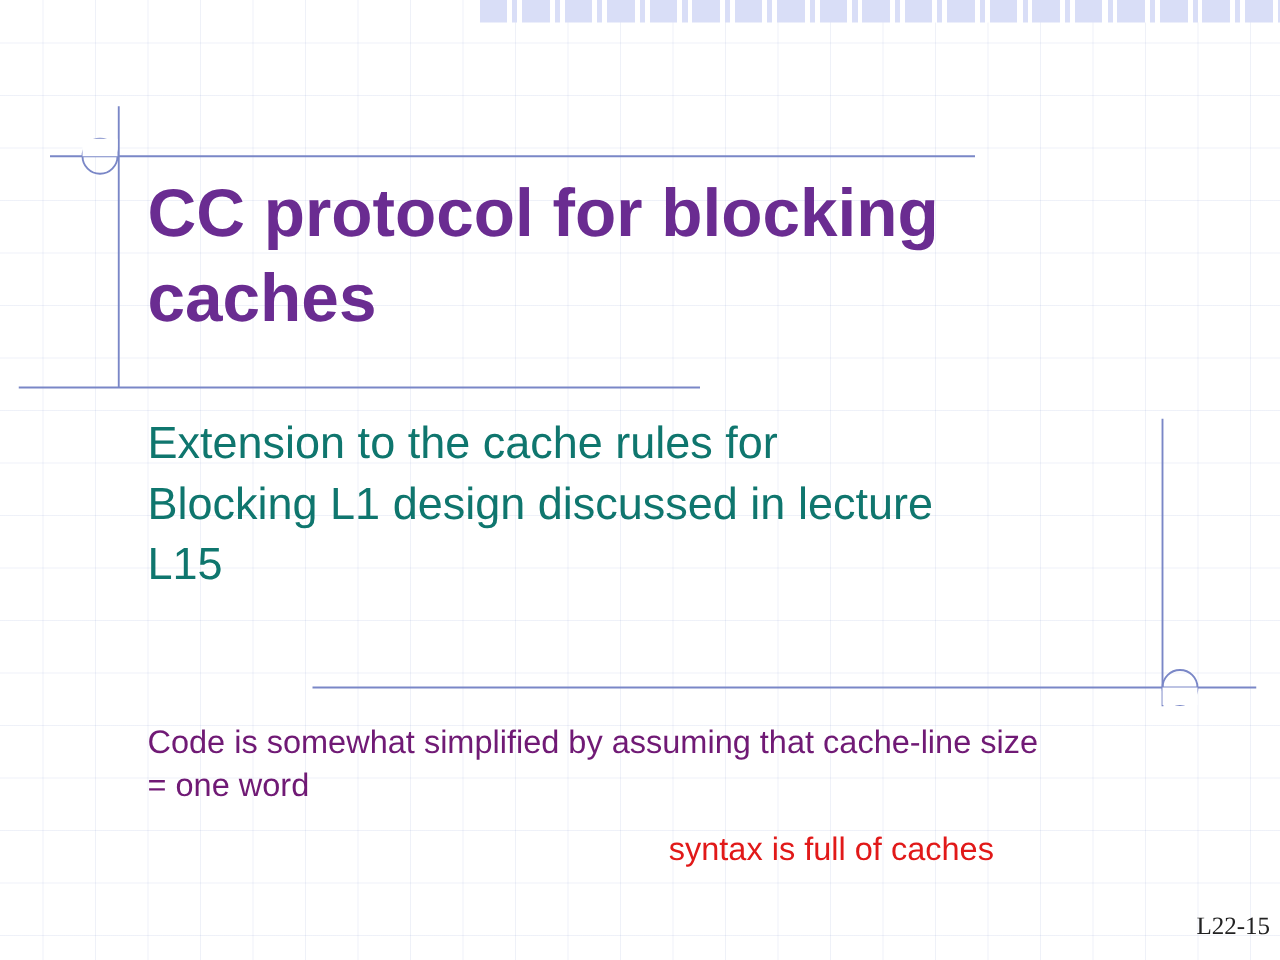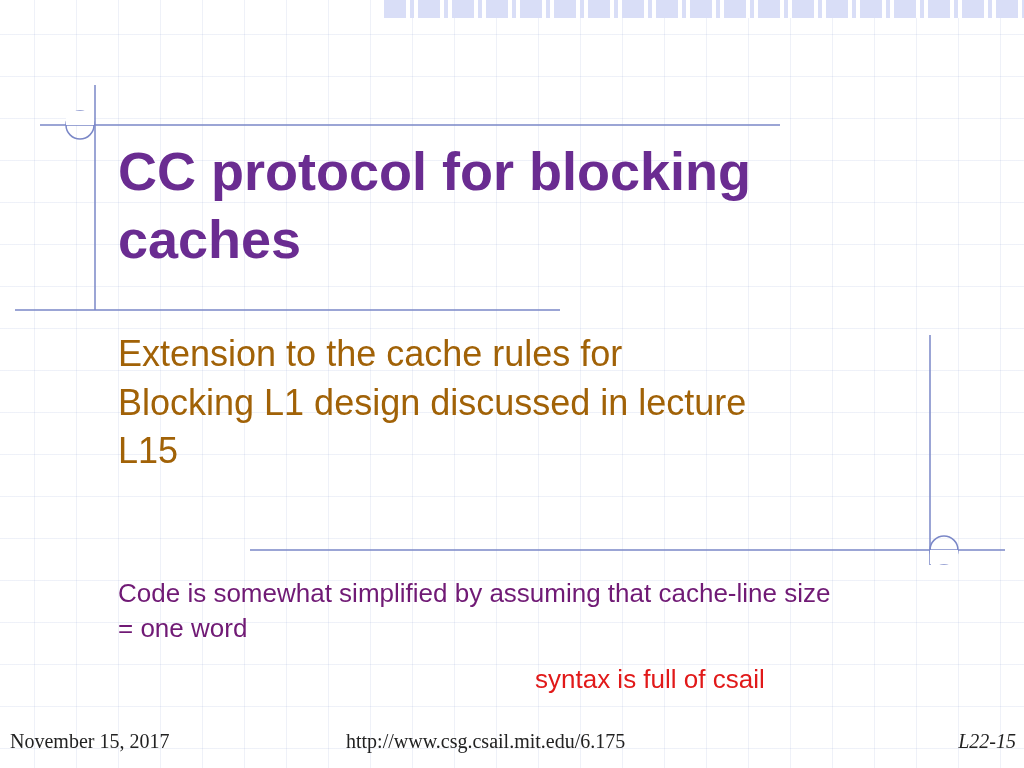--- a/index.html
+++ b/index.html
@@ -43,21 +43,21 @@
     color: #6A2C91;
     font-size: 54px;
     line-height: 1.25;
     font-weight: 700;
   }
 
   .subtitle {
     position: absolute;
     left: 118px; top: 330px;
     width: 640px;
-    color: #a16207;
+    color: #0f766e;
     font-size: 36px;
     line-height: 1.35;
     font-weight: 400;
   }
 
   .note {
     position: absolute;
     left: 118px; top: 576px;
     width: 720px;
     color: #701a75;
@@ -75,21 +75,21 @@
   .footer {
     position: absolute;
     left: 0; right: 0; bottom: 10px;
     height: 28px;
     font-size: 20px;
     color: #222;
     font-family: "Times New Roman", Times, serif;
   }
   .footer .date  { position: absolute; left: 10px; }
   .footer .url   { position: absolute; left: 346px; }
-  .footer .page  { position: absolute; right: 8px; font-style: italic; }
+  .footer .page  { position: absolute; right: 8px; }
 </style>
 </head>
 <body>
 
 <div class="grid"></div>
 <div class="topbar"></div>
 
 <svg class="deco" viewBox="0 0 1024 768">
 
   <line x1="95" y1="85" x2="95" y2="310" stroke="#7A87C7" stroke-width="1.5"></line>
@@ -100,19 +100,17 @@
 
   <line x1="930" y1="335" x2="930" y2="565" stroke="#7A87C7" stroke-width="1.5"></line>
   <line x1="250" y1="550" x2="1005" y2="550" stroke="#7A87C7" stroke-width="1.5"></line>
   <circle cx="944" cy="550" r="14" fill="none" stroke="#7A87C7" stroke-width="1.5"></circle>
   <rect x="930" y="550" width="28" height="14" fill="#ffffff"></rect>
 </svg>
 
 <div class="title">CC protocol for blocking caches</div>
 <div class="subtitle">Extension to the cache rules for Blocking L1 design discussed in lecture L15</div>
 <div class="note">Code is somewhat simplified by assuming that cache-line size = one word</div>
-<div class="warn">syntax is full of csail</div>
+<div class="warn">syntax is full of caches</div>
 
 <div class="footer">
-  <span class="date">November 15, 2017</span>
-  <span class="url">http://www.csg.csail.mit.edu/6.175</span>
   <span class="page">L22-15</span>
 </div>
 
 </body></html>

